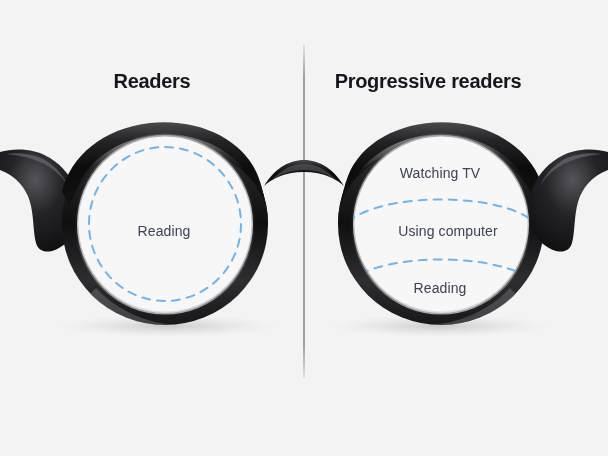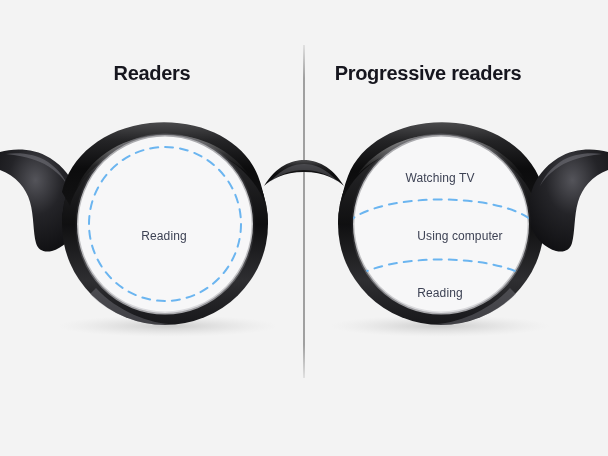--- a/index.html
+++ b/index.html
@@ -19,21 +19,21 @@
     position: absolute;
     left: 0; top: 0;
     width: 608px;
     height: 456px;
     background: #f3f3f3;
   }
 
   
   .heading {
     position: absolute;
-    top: 62px;
+    top: 70px;
     font-size: 20px;
     font-weight: 700;
     letter-spacing: -0.3px;
     color: #16161e;
     text-align: center;
     white-space: nowrap;
   }
   #heading-left  { left: 0;   width: 304px; }
   #heading-right { left: 304px; width: 248px; }
 
@@ -56,31 +56,30 @@
     position: absolute;
     left: 0;
     top: 104px;
     width: 608px;
     height: 240px;
   }
 
   
   .lens-label {
     position: absolute;
-    font-size: 12px;
+    font-size: 14px;
     font-weight: 400;
     color: #3d4254;
     text-align: center;
     white-space: nowrap;
     letter-spacing: 0.1px;
-    margin-top: 6px;
   }
   #label-left-reading   { left: 64px;  width: 200px; top: 223px; }
   #label-right-tv       { left: 340px; width: 200px; top: 165px; }
-  #label-right-computer { left: 360px; width: 200px; top: 223px; }
+  #label-right-computer { left: 348px; width: 200px; top: 223px; }
   #label-right-reading  { left: 340px; width: 200px; top: 280px; }
 </style>
 </head>
 <body>
 
 <div id="stage">
 
   <div class="heading" id="heading-left">Readers</div>
 
   <div class="heading" id="heading-right">Progressive readers</div>

